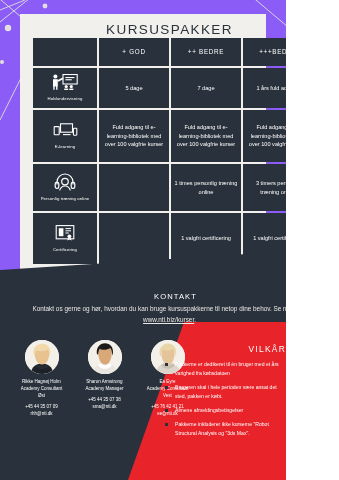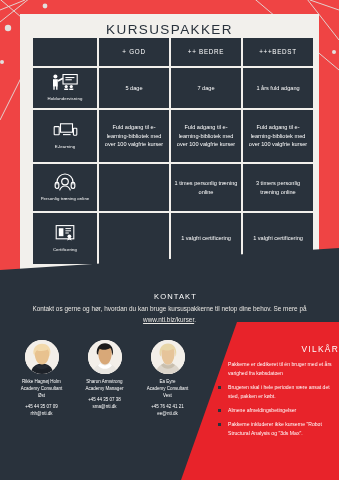--- a/index.html
+++ b/index.html
@@ -4,22 +4,22 @@
 <style>
   * { box-sizing: border-box; margin: 0; padding: 0; }
   html, body {
     width: 339px; height: 480px;
     font-family: "Liberation Sans", sans-serif;
     background: #ffffff;
     overflow: hidden;
   }
   #page {
     position: relative;
-    width: 339px; height: 480px;
-    background: #ef4444;
+    width: 286px; height: 480px;
+    background: #8b5cf6;
     overflow: hidden;
   }
   
   .bg-net { position: absolute; inset: 0; z-index: 0; }
   .white-card {
     position: absolute;
     left: 20px; top: 14px; right: 20px;
     height: 258px;
     background: #f2f0ec;
     z-index: 1;

